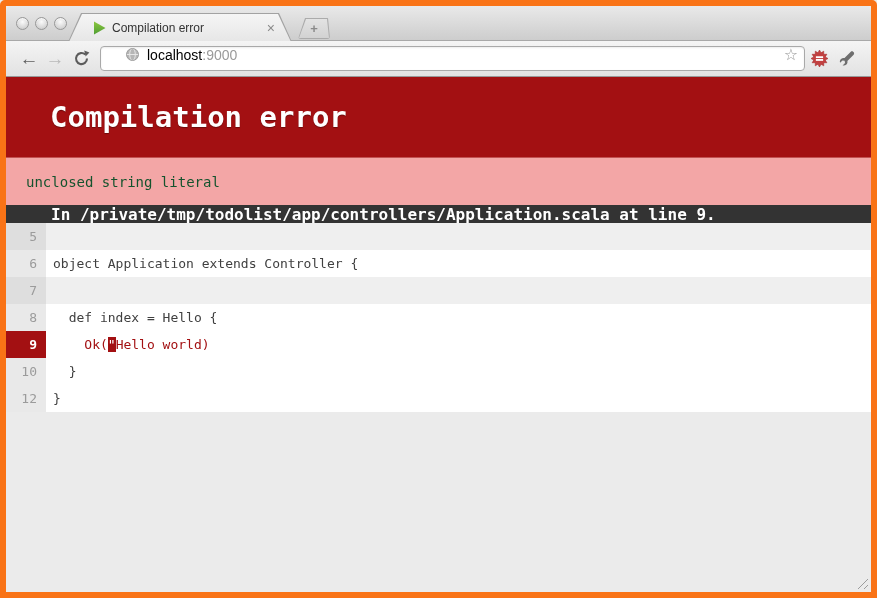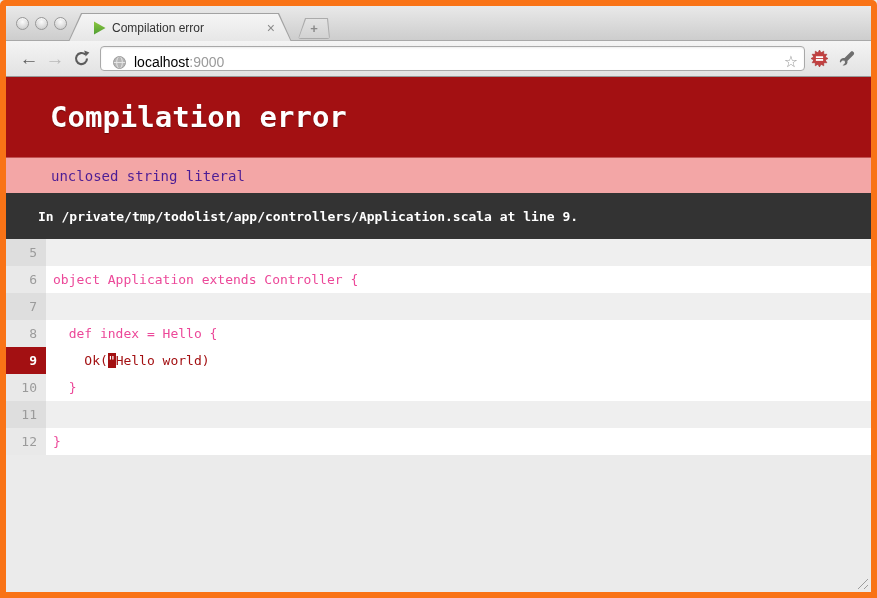--- a/index.html
+++ b/index.html
@@ -38,43 +38,43 @@
   .toolbar { position:relative; height:36px;
              background:linear-gradient(#f4f4f4,#e2e2e2);
              border-bottom:1px solid #989898;
              display:flex; align-items:center; padding:0 10px; }
   .nav-btn { width:26px; height:26px; display:flex; align-items:center; justify-content:center;
              font-size:19px; font-weight:bold; }
   .back { color:#5c5c5c; }
   .forward { color:#b9b9b9; }
   .reload { margin-right:6px; }
   .omnibox { flex:1; height:25px; background:#fff; border:1px solid #a9a9a9; border-radius:4px;
-             display:flex; align-items:flex-end; padding:0 6px 0 11px; gap:7px;
+             display:flex; align-items:flex-start; padding:0 6px 0 24px; gap:7px;
              box-shadow:inset 0 1px 2px rgba(0,0,0,.08); }
   .url { flex:1; font-size:14px; color:#000; white-space:nowrap; }
   .url .port { color:#9a9a9a; }
   .star { font-size:16px; color:#9a9a9a; line-height:1; }
   .ext-btn, .wrench-btn { width:28px; height:26px; display:flex; align-items:center; justify-content:center; }
 
   
   .mono { font-family:"DejaVu Sans Mono","Liberation Mono",monospace; }
   .page-title { height:80px; background:#a31012; color:#fff; display:flex; align-items:center;
                 padding-left:44px; font-size:29px; letter-spacing:0px;
                 text-shadow:0 1px 1px rgba(0,0,0,.35); }
-  .error-detail { height:36px; background:#f3a6a6; border-top:1px solid #c35252;
-                  color:#4c1d95; display:flex; align-items:center; padding-left:45px; font-size:14px; }
-  .error-location { height:46px; background:#333; color:#fff; font-weight:bold;
-                    display:flex; align-items:center; padding-left:32px; font-size:13px; }
+  .error-detail { height:48px; background:#f3a6a6; border-top:1px solid #c35252;
+                  color:#14532d; display:flex; align-items:center; padding-left:20px; font-size:14px; }
+  .error-location { height:18px; background:#333; color:#fff; font-weight:bold;
+                    display:flex; align-items:center; padding-left:45px; font-size:16px; }
   .code-listing { background:#fff; }
   .code-line { display:flex; height:27px; font-size:13px; background:#fff; }
   .code-line.odd { background:#efefef; }
   .line-number { width:40px; flex:0 0 40px; text-align:right; padding-right:9px;
                  color:#9b9b9b; background:#e9e9e9; line-height:27px; }
   .code-line.odd .line-number { background:#dedede; }
-  .line-content { flex:1; white-space:pre; line-height:27px; color:#ec4899; padding-left:7px; }
+  .line-content { flex:1; white-space:pre; line-height:27px; color:#404040; padding-left:7px; }
   .code-line.error { background:#fff; }
   .code-line.error .line-number { background:#a31012; color:#fff; font-weight:bold; }
   .code-line.error .line-content { color:#a31012; }
   .error-marker { background:#a31012; color:#fff; }
 
   .resize-grip { position:absolute; right:3px; bottom:3px; width:13px; height:13px;
                  background:repeating-linear-gradient(135deg, transparent 0 3px, #9c9c9c 3px 4px);
                  clip-path:polygon(100% 0, 100% 100%, 0 100%); }
 </style>
 </head>
@@ -177,24 +177,20 @@
           <span class="line-content">  def index = Hello {</span>
         </div>
         <div class="code-line odd error">
           <span class="line-number">9</span>
           <span class="line-content">    Ok(<span class="error-marker">"</span>Hello world)</span>
         </div>
         <div class="code-line">
           <span class="line-number">10</span>
           <span class="line-content">  }</span>
         </div>
-        <div class="code-line odd">
-          <span class="line-number">11</span>
-          <span class="line-content"></span>
-        </div>
         <div class="code-line">
           <span class="line-number">12</span>
           <span class="line-content">}</span>
         </div>
       </div>
   </div>
 
   <div class="resize-grip"></div>
 </div>
 

